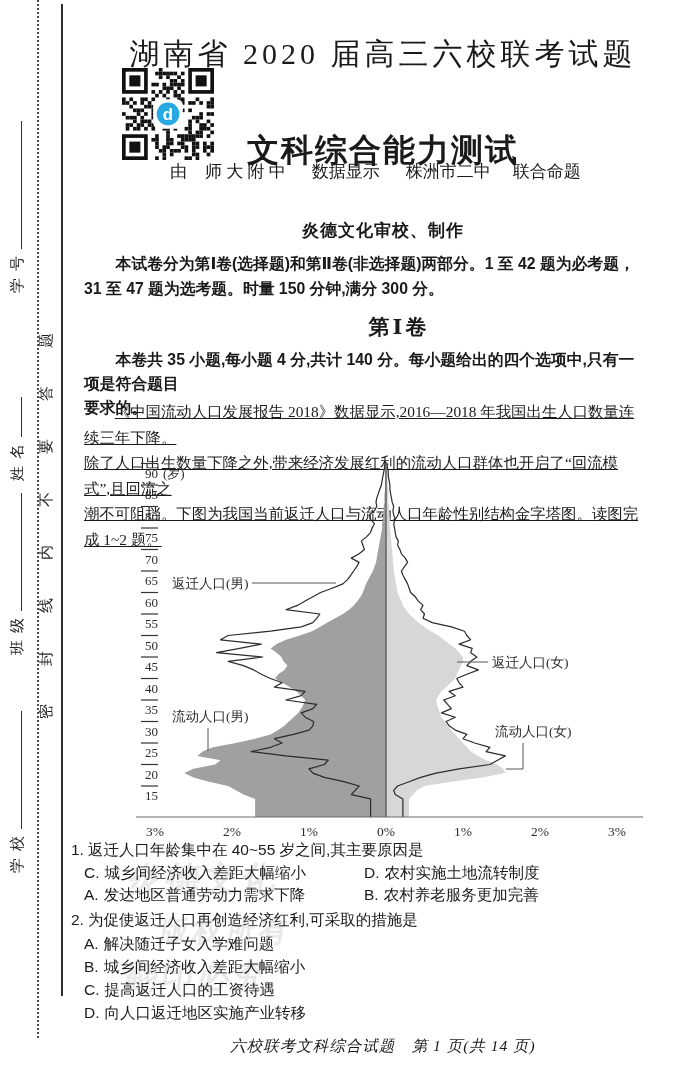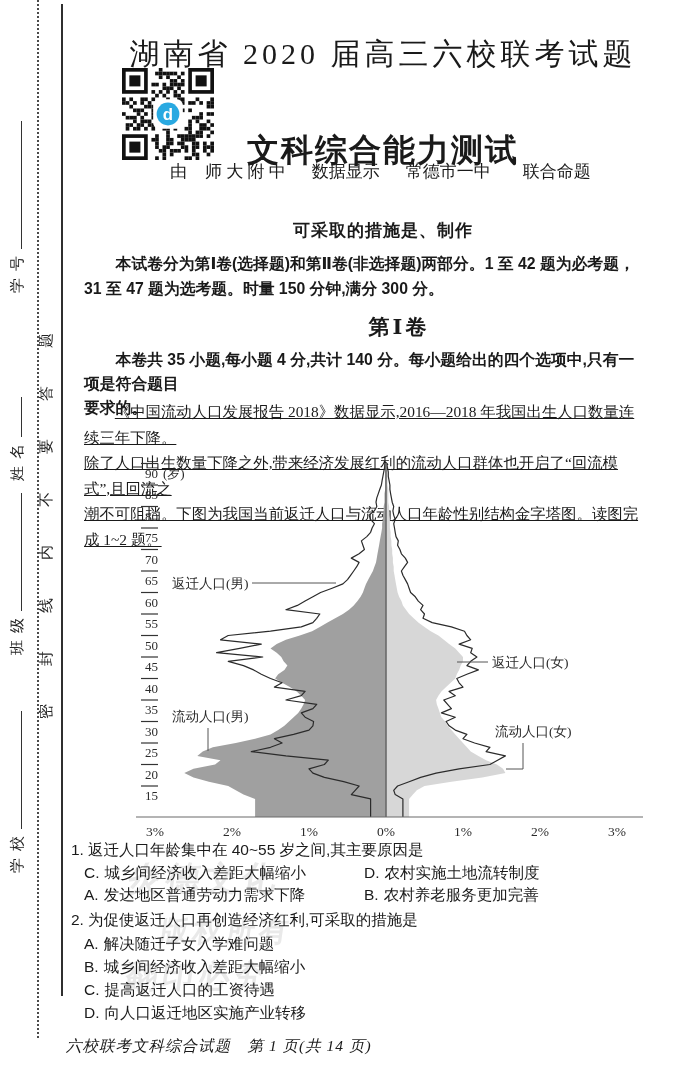--- a/index.html
+++ b/index.html
@@ -32,21 +32,21 @@
          font-size:30px;letter-spacing:4px;}
   .qr{position:absolute;left:56px;top:68px;width:92px;height:92px;}
   .subtitle{position:absolute;top:129px;left:0;width:634px;text-align:center;
             font-size:32px;font-weight:bold;letter-spacing:2px;}
   .byline{position:absolute;top:160px;left:104px;display:flex;align-items:center;
           font-size:17px;}
   .byline .brace{margin-right:18px;}
   .byline .rows .srow{line-height:21px;}
   .byline .rows .srow span{display:inline-block;margin-right:26px;}
   .byline .rows .srow span:last-child{margin-right:0;}
-  .byline .suffix{margin-left:32px;}
+  .byline .suffix{margin-left:22px;}
   .producer{position:absolute;top:219px;left:0;width:634px;text-align:center;
             font-size:17px;font-weight:bold;letter-spacing:1px;}
   
   .block{position:absolute;left:18px;width:560px;}
   .exam-info{top:251px;font-weight:bold;font-size:15.8px;line-height:25px;}
   .indent{text-indent:2em;}
   .part-title{position:absolute;top:313px;left:16px;width:634px;text-align:center;
               font-size:21px;font-weight:bold;letter-spacing:3px;}
   .instructions{top:348px;font-weight:bold;font-size:15.8px;line-height:24px;}
   .passage{top:399px;font-size:15.4px;line-height:25.5px;text-decoration:underline;}
@@ -56,21 +56,21 @@
   
   .questions{top:840px;font-size:15.5px;}
   .qline{line-height:20px;margin-bottom:2px;}
   .qnum{margin-left:-13px;margin-right:4px;}
   .opt-row2{display:flex;line-height:22px;}
   .opt-row2 .opt{width:315px;}
   .opt .olabel{margin-right:5px;}
   .q2{margin-top:4px;}
   .q2opts .opt{line-height:23px;}
   
-  .footer{position:absolute;top:1036px;left:0;width:634px;
+  .footer{position:absolute;top:1036px;left:0;width:634px;text-align:center;
           font-size:15.5px;font-style:italic;letter-spacing:1px;}
 </style>
 </head>
 <body>
 
 <div class="page">
 
   <div class="wm" style="left:128px;top:856px;font-size:34px;">炎德文化</div>
   <div class="wm" style="left:160px;top:912px;font-size:29px;">版权所有</div>
   <div class="wm" style="left:126px;top:955px;font-size:32px;">翻印必究</div>
@@ -298,27 +298,27 @@
         <circle cx="46.5" cy="46.5" r="11.5" fill="#29a9e1"></circle>
         <text x="46.5" y="52.5" font-size="17" font-weight="bold" text-anchor="middle" fill="#fff" font-family="Liberation Sans, DejaVu Sans, sans-serif">d</text>
       </svg>
 
     <div class="subtitle">文科综合能力测试</div>
 
     <div class="byline serif">
       <span class="brace">由</span>
       <span class="rows">
         <span class="srow" style="display:block;">
-          <span>师 大 附 中</span><span>数据显示</span><span>常德市一中</span>
+          <span>师 大 附 中</span><span>数据显示</span><span>株洲市二中</span>
         </span>
       </span>
       <span class="suffix">联合命题</span>
     </div>
 
-    <div class="producer">可采取的措施是、制作</div>
+    <div class="producer">炎德文化审校、制作</div>
 
     <div class="block exam-info">
       <div class="indent">本试卷分为第Ⅰ卷(选择题)和第Ⅱ卷(非选择题)两部分。1 至 42 题为必考题，</div>
       <div>31 至 47 题为选考题。时量 150 分钟,满分 300 分。</div>
     </div>
 
     <div class="part-title serif">第Ⅰ卷</div>
 
     <div class="block instructions">
       <div class="indent">本卷共 35 小题,每小题 4 分,共计 140 分。每小题给出的四个选项中,只有一项是符合题目</div>

